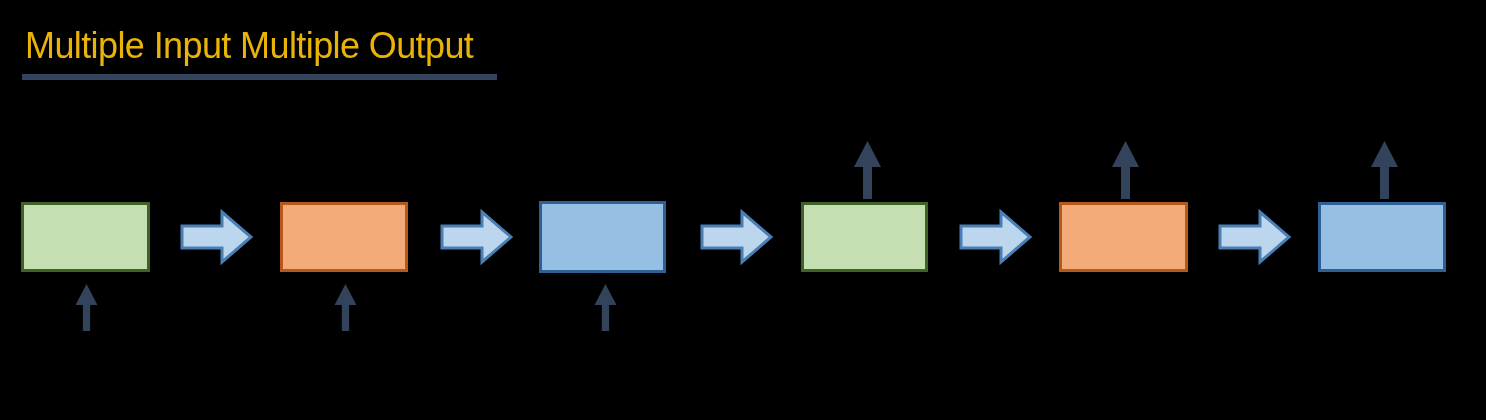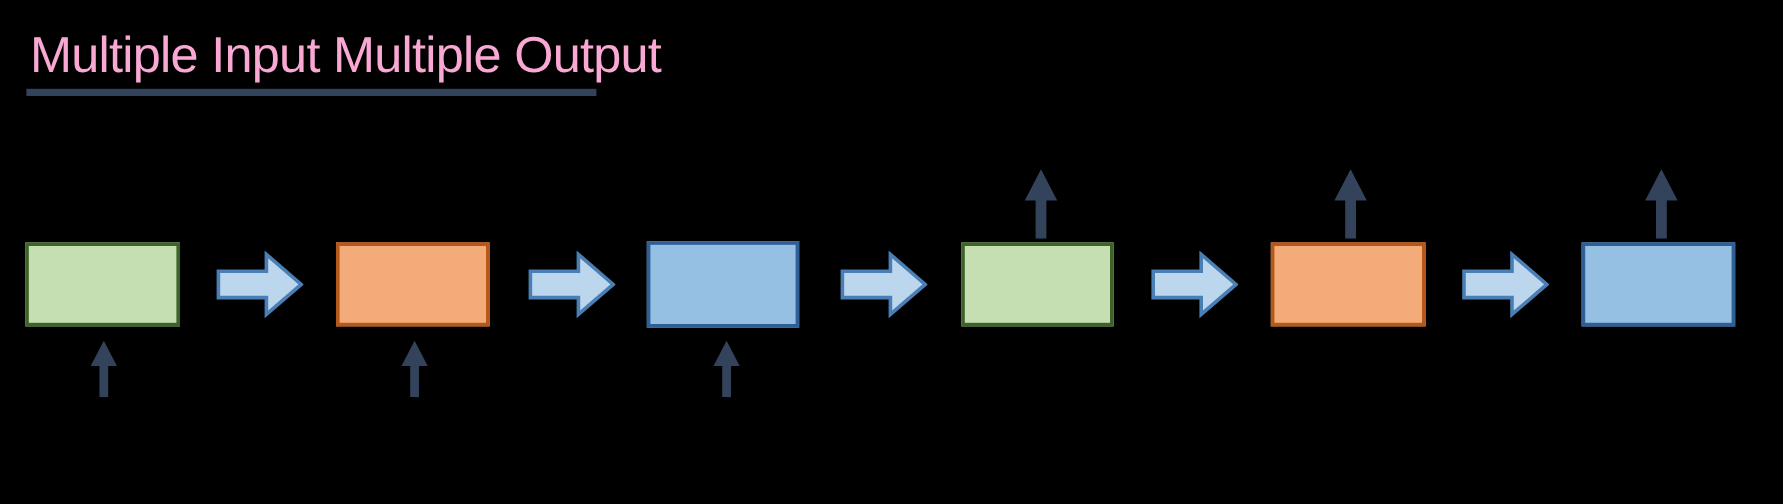--- a/index.html
+++ b/index.html
@@ -22,24 +22,24 @@
     width: 1486px;
     height: 420px;
     background: #000000;
   }
 
   
   .title {
     position: absolute;
     left: 25px;
     top: 24px;
-    font-size: 42px;
+    font-size: 36px;
     line-height: 44px;
     letter-spacing: -0.6px;
-    color: #f9a8d4;
+    color: #eab308;
     white-space: nowrap;
     font-family: "Liberation Sans", sans-serif;
   }
   .title-rule {
     position: absolute;
     left: 22px;
     top: 74px;
     width: 475px;
     height: 6px;
     background: #34435c;

